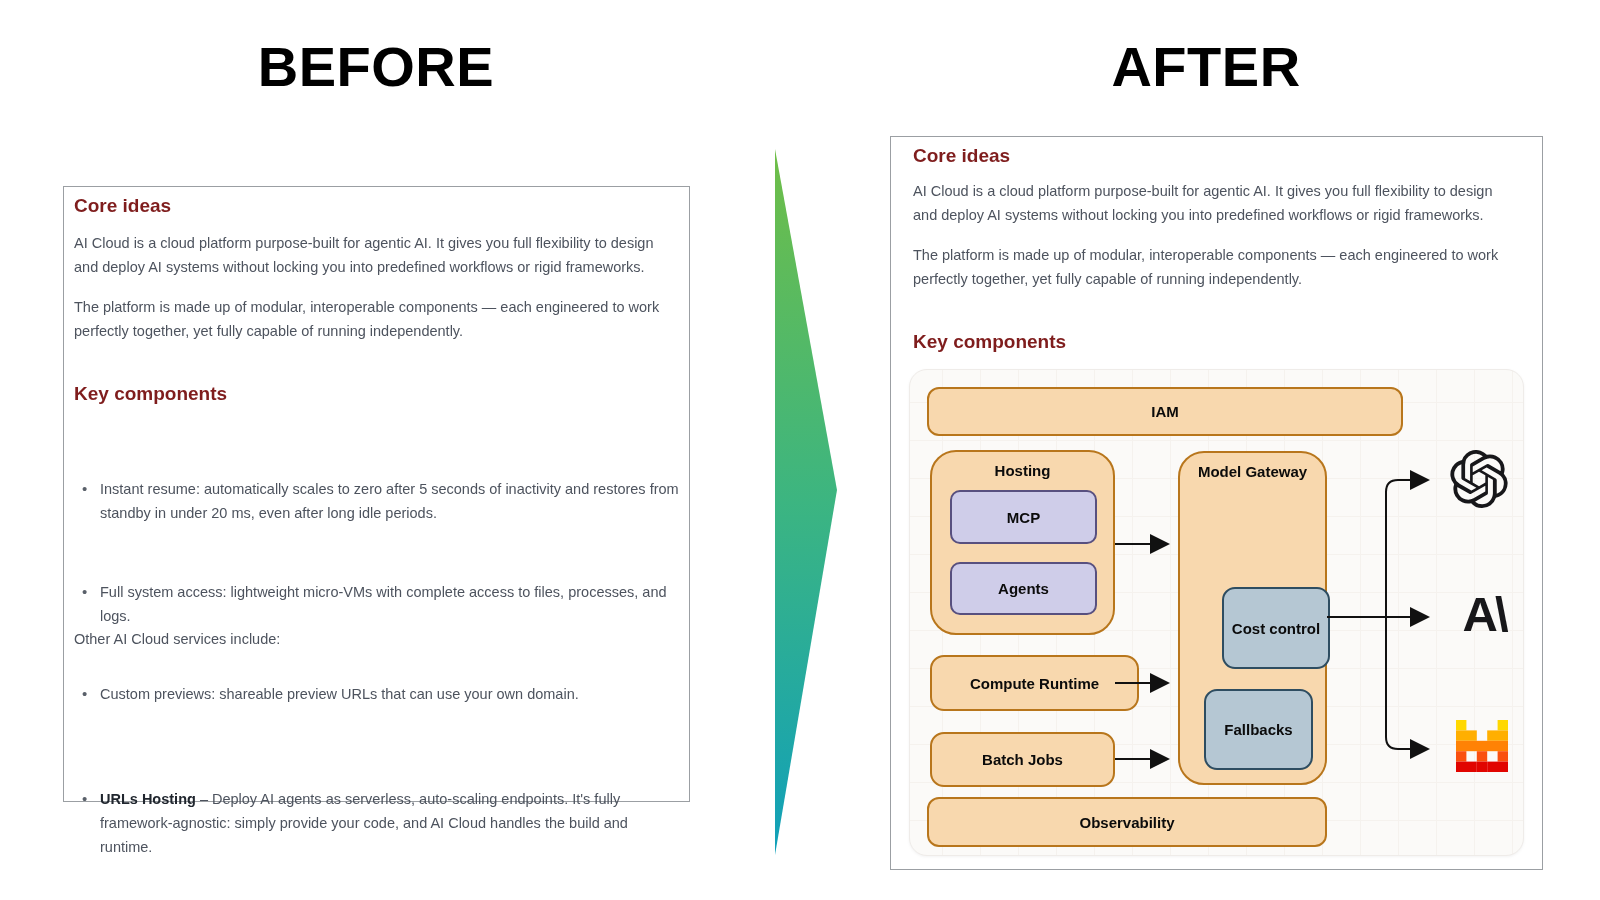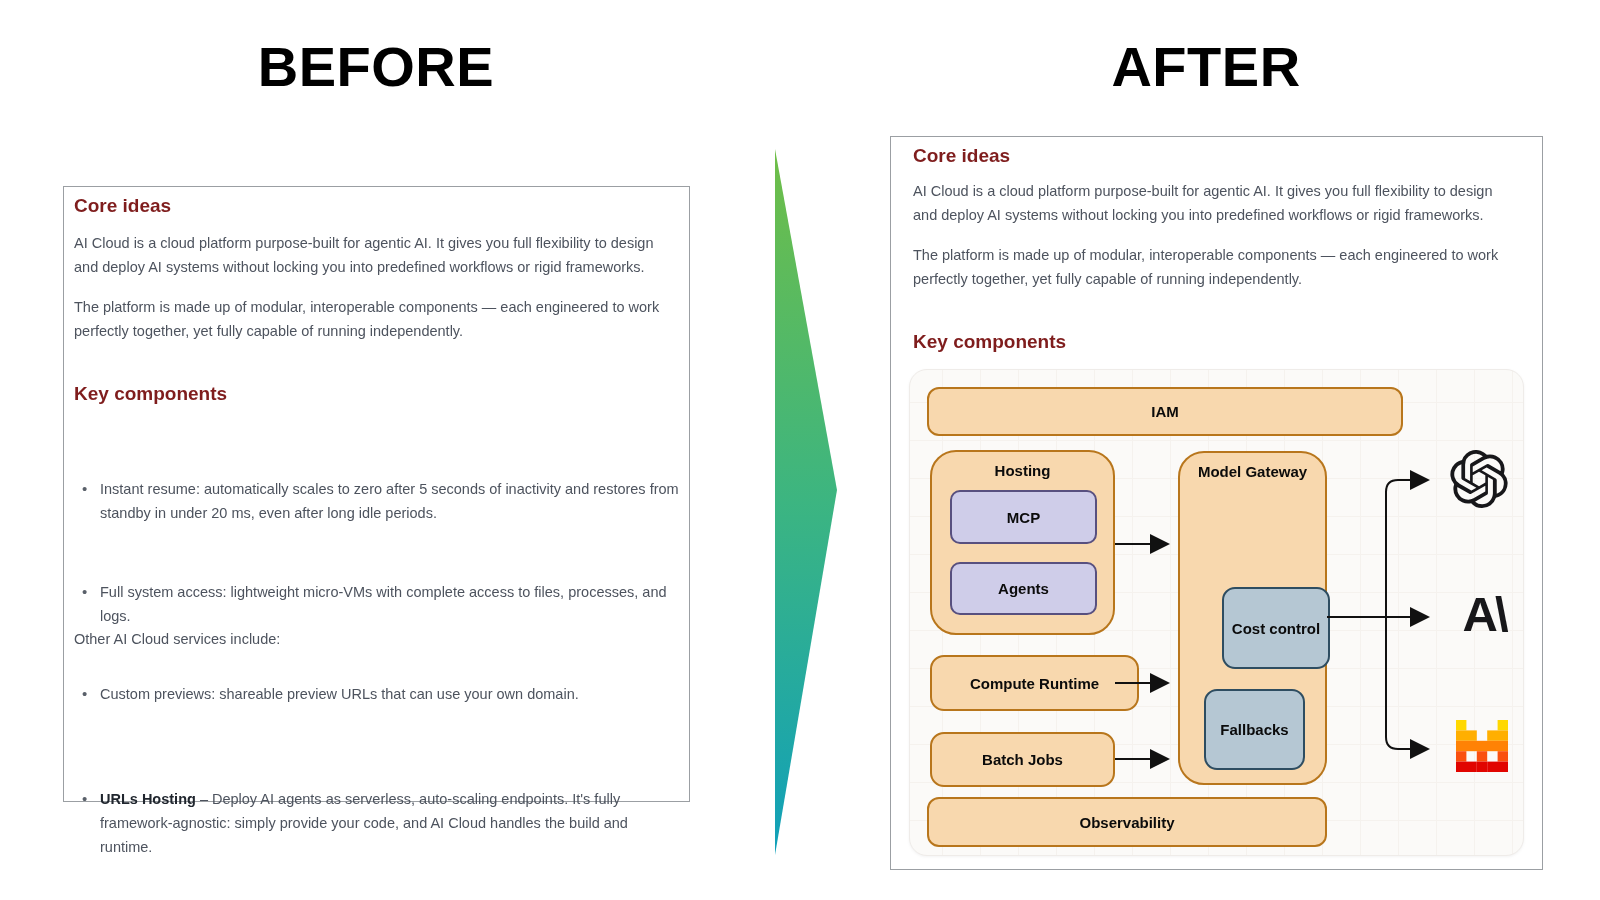--- a/index.html
+++ b/index.html
@@ -47,21 +47,21 @@
   .blue{background:#b5c7d3;border:2.5px solid #2e4d61;}
   .group{justify-content:flex-start;align-items:flex-start;}
   .group .group-label{width:100%;text-align:center;margin-top:10px;font-size:15px;font-weight:700;}
   #node-iam{left:17px;top:17px;width:476px;height:49px;border-radius:12px;}
   #node-hosting{left:20px;top:80px;width:185px;height:185px;border-radius:26px;}
   #node-mcp{left:40px;top:120px;width:147px;height:54px;border-radius:10px;}
   #node-agents{left:40px;top:192px;width:147px;height:53px;border-radius:10px;}
   #node-model-gateway{left:268px;top:81px;width:149px;height:334px;border-radius:26px;}
   #node-telemetry{left:294px;top:119px;width:98px;height:80px;border-radius:13px;}
   #node-cost-control{left:294px;top:217px;width:108px;height:82px;border-radius:13px;margin-left:18px;}
-  #node-fallbacks{left:294px;top:319px;width:101px;height:81px;border-radius:13px;}
+  #node-fallbacks{left:294px;top:319px;width:109px;height:81px;border-radius:13px;}
   #node-compute-runtime{left:20px;top:285px;width:209px;height:56px;border-radius:14px;}
   #node-batch-jobs{left:20px;top:362px;width:185px;height:55px;border-radius:14px;}
   #node-observability{left:17px;top:427px;width:400px;height:50px;border-radius:12px;}
 
   #diagram-arrows{position:absolute;left:0;top:0;width:615px;height:487px;pointer-events:none;}
 
   .provider{position:absolute;display:flex;align-items:center;justify-content:center;}
   #logo-openai{left:540px;top:80px;width:58px;height:58px;}
   #logo-anthropic{left:538px;top:218px;width:72px;height:52px;font-size:49px;font-weight:800;
                   color:#17171a;letter-spacing:-3px;line-height:52px;}

